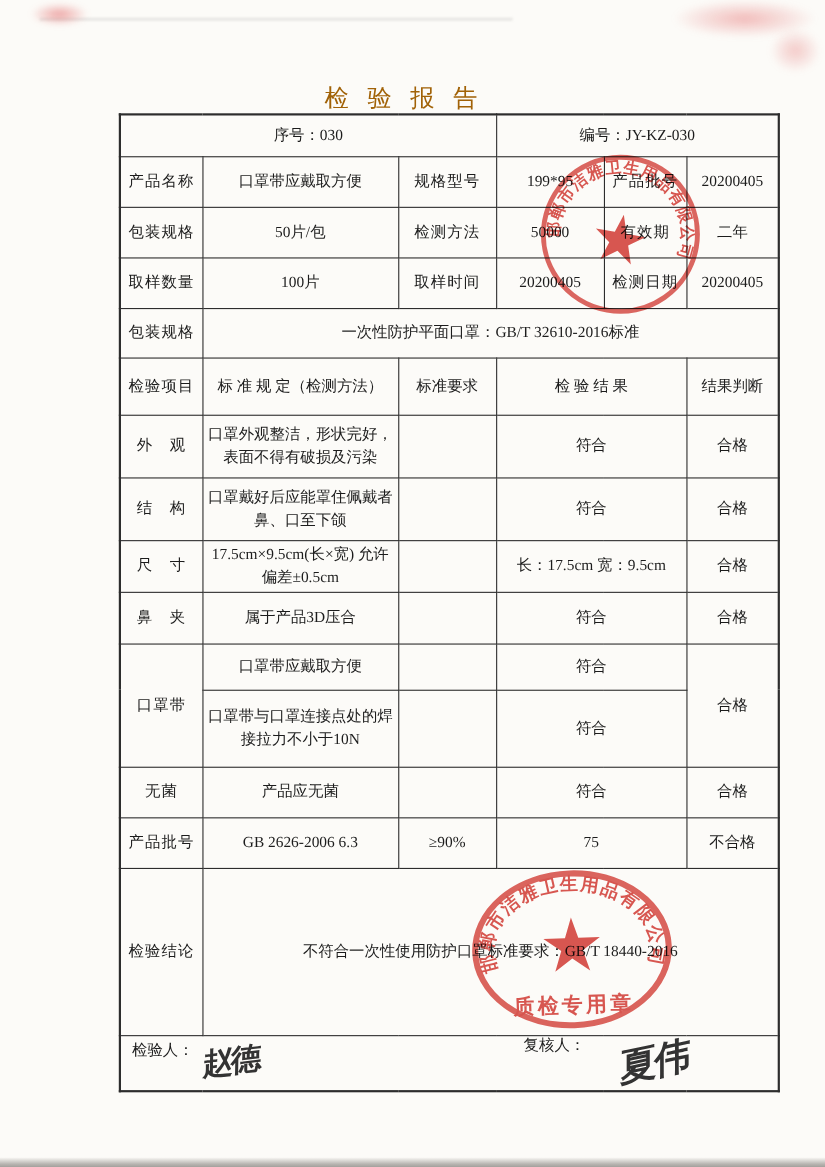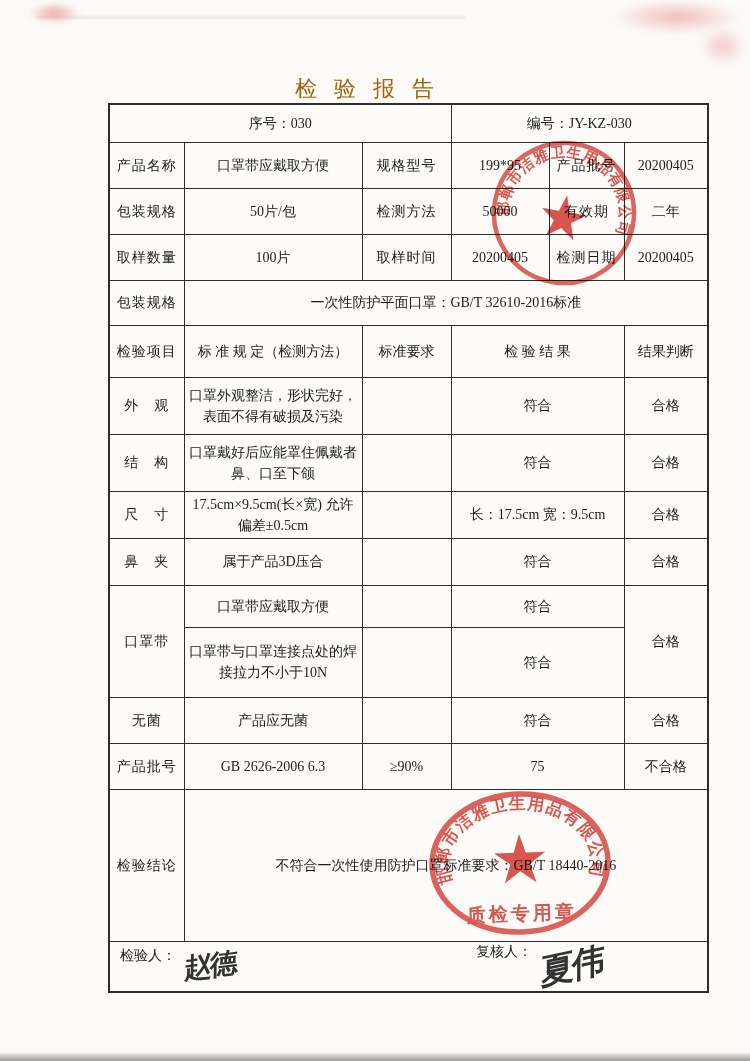--- a/index.html
+++ b/index.html
@@ -33,21 +33,21 @@
   tr.h38{height:38px} tr.h45{height:45px} tr.h46{height:46px}
   tr.h52{height:52px} tr.h57{height:57px} tr.h47{height:47px}
   tr.h42{height:42px} tr.h70{height:70px} tr.h152{height:152px}
   tr.h49{height:49px}
   .label-cell { letter-spacing:1px; }
   
   .sig-wrap { position:relative; width:100%; height:45px; }
   .sig-group { position:absolute; top:50%; transform:translateY(-50%);
                display:flex; align-items:flex-start; white-space:nowrap; }
   .sig-g1 { left:6px; }
-  .sig-g2 { left:362px; }
+  .sig-g2 { left:362px;gap:23px; }
   .signature {
     display:inline-block; font-size:28px; font-weight:bold;
     transform:rotate(-7deg) skewX(-8deg); margin-left:8px;
     color:#232323; opacity:.92; letter-spacing:-2px;
   }
   .sig-g2 .signature { font-size:34px; transform:rotate(-12deg) skewX(-12deg); }
   
   .stamp { position:absolute; mix-blend-mode:multiply; opacity:.88; }
   .stamp-top { left:487px; top:136px; transform:rotate(10deg); }
   .stamp-bottom { left:427px; top:789px; transform:rotate(-2deg); }

